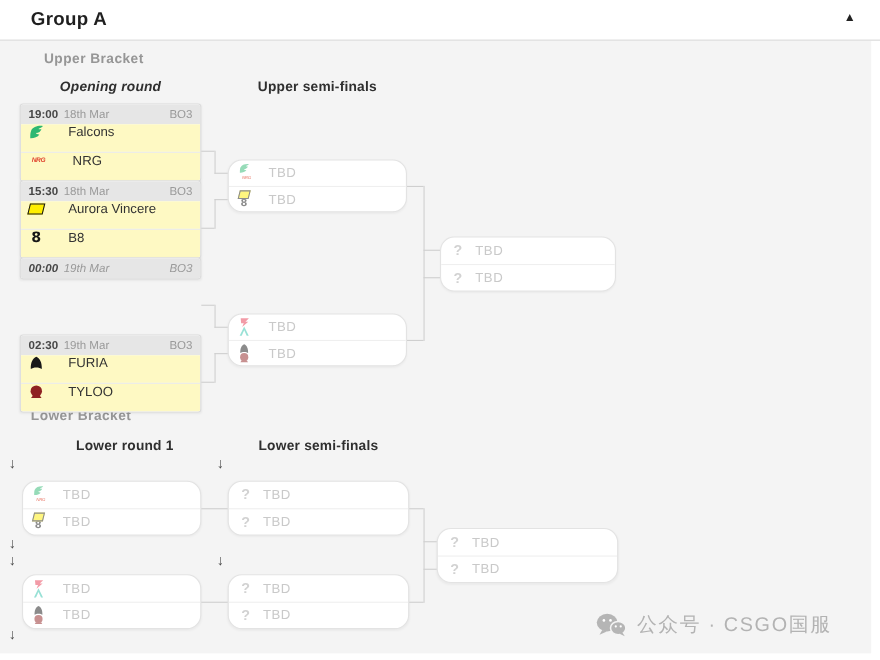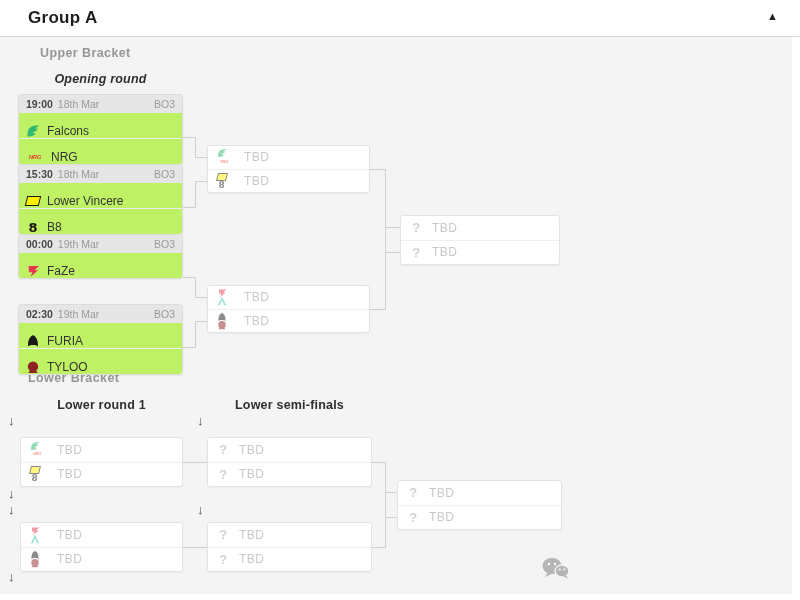--- a/index.html
+++ b/index.html
@@ -12,24 +12,24 @@
   .collapse-btn{position:absolute;right:22px;top:10px;font-size:11px;color:#222;cursor:pointer;}
   .section-label{position:absolute;font-size:12.5px;font-weight:bold;color:#969696;letter-spacing:.4px;}
   .col-head{position:absolute;height:16px;text-align:center;font-size:12.5px;font-weight:bold;color:#2f2f2f;letter-spacing:.2px;}
   .seg{position:absolute;background:#cfcfcf;}
   .match-card{position:absolute;width:165px;box-sizing:border-box;background:#fff;border:1px solid #dcdcdc;
               border-radius:3px;box-shadow:0 1px 2px rgba(0,0,0,.05);overflow:hidden;}
   .match-header{height:18px;background:#e6e6e6;display:flex;align-items:center;gap:5px;padding:0 7px;font-size:10.5px;}
   .match-time{font-weight:bold;color:#474747;}
   .match-date{color:#9a9a9a;}
   .match-format{margin-left:auto;color:#9a9a9a;}
-  .team-row{height:25px;display:flex;align-items:flex-end;gap:7px;padding:0 7px;background:#bef264;
+  .team-row{height:25px;display:flex;align-items:flex-start;gap:22px;padding:0 7px;background:#fef9c3;
             font-size:12px;color:#333;cursor:pointer;}
   .team-row + .team-row{border-top:1px solid #ececec;}
-  .tbd-box{position:absolute;box-sizing:border-box;background:#fff;border:1px solid #e3e3e3;border-radius:3px;
+  .tbd-box{position:absolute;box-sizing:border-box;background:#fff;border:1px solid #e3e3e3;border-radius:13px;
            box-shadow:0 1px 2px rgba(0,0,0,.04);display:flex;flex-direction:column;overflow:hidden;}
   .tbd-row{flex:1;display:flex;align-items:center;gap:9px;padding:0 9px;font-size:12px;color:#c9c9c9;letter-spacing:.5px;}
   .tbd-row + .tbd-row{border-top:1px solid #efefef;}
   .icon-stack{display:flex;flex-direction:column;align-items:flex-start;justify-content:center;
               width:18px;opacity:.5;line-height:0;}
   .icon-stack .ticon{margin:-1px 0;}
   .ticon{display:inline-flex;align-items:center;justify-content:center;flex:none;line-height:1;}
   .q-glyph{font-size:13px;font-weight:bold;color:#d2d2d2;}
   .drop-arrow{position:absolute;font-size:13px;font-weight:bold;color:#4a4a4a;}
   .watermark{position:absolute;left:540px;top:556px;display:flex;align-items:center;gap:9px;}
@@ -43,36 +43,38 @@
 
   <div class="titlebar">
     <span class="group-title">Group A</span>
     <span class="collapse-btn">▲</span>
   </div>
 
   <div class="section-label" style="left:28px;top:46px;margin-left:12px;">Upper Bracket</div>
   <div class="section-label" style="left:28px;top:371px;">Lower Bracket</div>
 
   <div class="col-head" style="left:18px;top:72px;width:165px;font-style:italic;">Opening round</div>
-  <div class="col-head" style="left:20px;top:398px;width:163px;">Lower round 1</div>
+  <div class="col-head" style="left:207px;top:72px;width:163px;">Upper semi-finals</div>
+  <div class="col-head" style="left:32px;top:398px;width:163px;">Lower round 1</div>
   <div class="col-head" style="left:207px;top:398px;width:165px;">Lower semi-finals</div>
 
   <div class="watermark">
     <span class="ticon">
       <svg width="30" height="24" viewBox="0 0 30 24">
         <ellipse cx="12" cy="10" rx="9.5" ry="8" fill="#b5b5b5"></ellipse>
         <path d="M5 21l2.5-4.2 4.2 1.2z" fill="#b5b5b5"></path>
         <circle cx="9" cy="8" r="1.2" fill="#fff"></circle>
           <circle cx="15" cy="8" r="1.2" fill="#fff"></circle>
         <ellipse cx="22" cy="15" rx="7" ry="6" fill="#b5b5b5" stroke="#f4f4f4" stroke-width="1.4"></ellipse>
         <path d="M28 22.5l-2.2-3.4-3 .9z" fill="#b5b5b5"></path>
         <circle cx="19.8" cy="13.5" r="1" fill="#fff"></circle>
           <circle cx="24.3" cy="13.5" r="1" fill="#fff"></circle>
       </svg>
     </span>
+    <span class="watermark-text">公众号 · CSGO国服</span>
   </div>
 <div class="match-card" style="left: 18px; top: 94px;">
       <div class="match-header">
         <div class="match-time">19:00</div>
         <div class="match-date">18th Mar</div>
         <div class="match-format">BO3</div>
       </div>
       <div class="team-row">
         <span class="ticon" style="width: 14px; height: 14px;">
           <svg width="14" height="14" viewBox="0 0 14 14">
@@ -89,40 +91,32 @@
     <div class="match-card" style="left: 18px; top: 164px;">
       <div class="match-header">
         <div class="match-time">15:30</div>
         <div class="match-date">18th Mar</div>
         <div class="match-format">BO3</div>
       </div>
       <div class="team-row">
         <span class="ticon" style="width: 14px; height: 14px;">
           <span style="display:block;width:12px;height:8px;background:#ffee00;border:1px solid #1a1a1a;transform:skewX(-14deg);"></span>
         </span>
-        <div style="display: inline;">Lower Vincere</div>
+        <div style="display: inline;">Aurora Vincere</div>
       </div>
       <div class="team-row">
         <span class="ticon" style="width: 14px; height: 14px; font: bold 13px &quot;DejaVu Sans&quot;, sans-serif; color: rgb(22, 22, 22);">8</span>
         <div style="display: inline;">B8</div>
       </div>
     </div>
-    <div class="match-card" style="left: 18px; top: 234px;">
+    <div class="match-card" style="left: 18px; top: 234px; font-style: italic;">
       <div class="match-header">
         <div class="match-time">00:00</div>
         <div class="match-date">19th Mar</div>
         <div class="match-format">BO3</div>
-      </div>
-      <div class="team-row">
-        <span class="ticon" style="width: 14px; height: 14px;">
-          <svg width="14" height="14" viewBox="0 0 14 14">
-            <path d="M2.5 2h10.5L8.6 6.2h3.6L4.4 13l2-4.8H3.1Z" fill="#e63950"></path>
-          </svg>
-        </span>
-        <div style="display: inline;">FaZe</div>
       </div>
     </div>
     <div class="match-card" style="left: 18px; top: 304px;">
       <div class="match-header">
         <div class="match-time">02:30</div>
         <div class="match-date">19th Mar</div>
         <div class="match-format">BO3</div>
       </div>
       <div class="team-row">
         <span class="ticon" style="width: 14px; height: 14px;">

